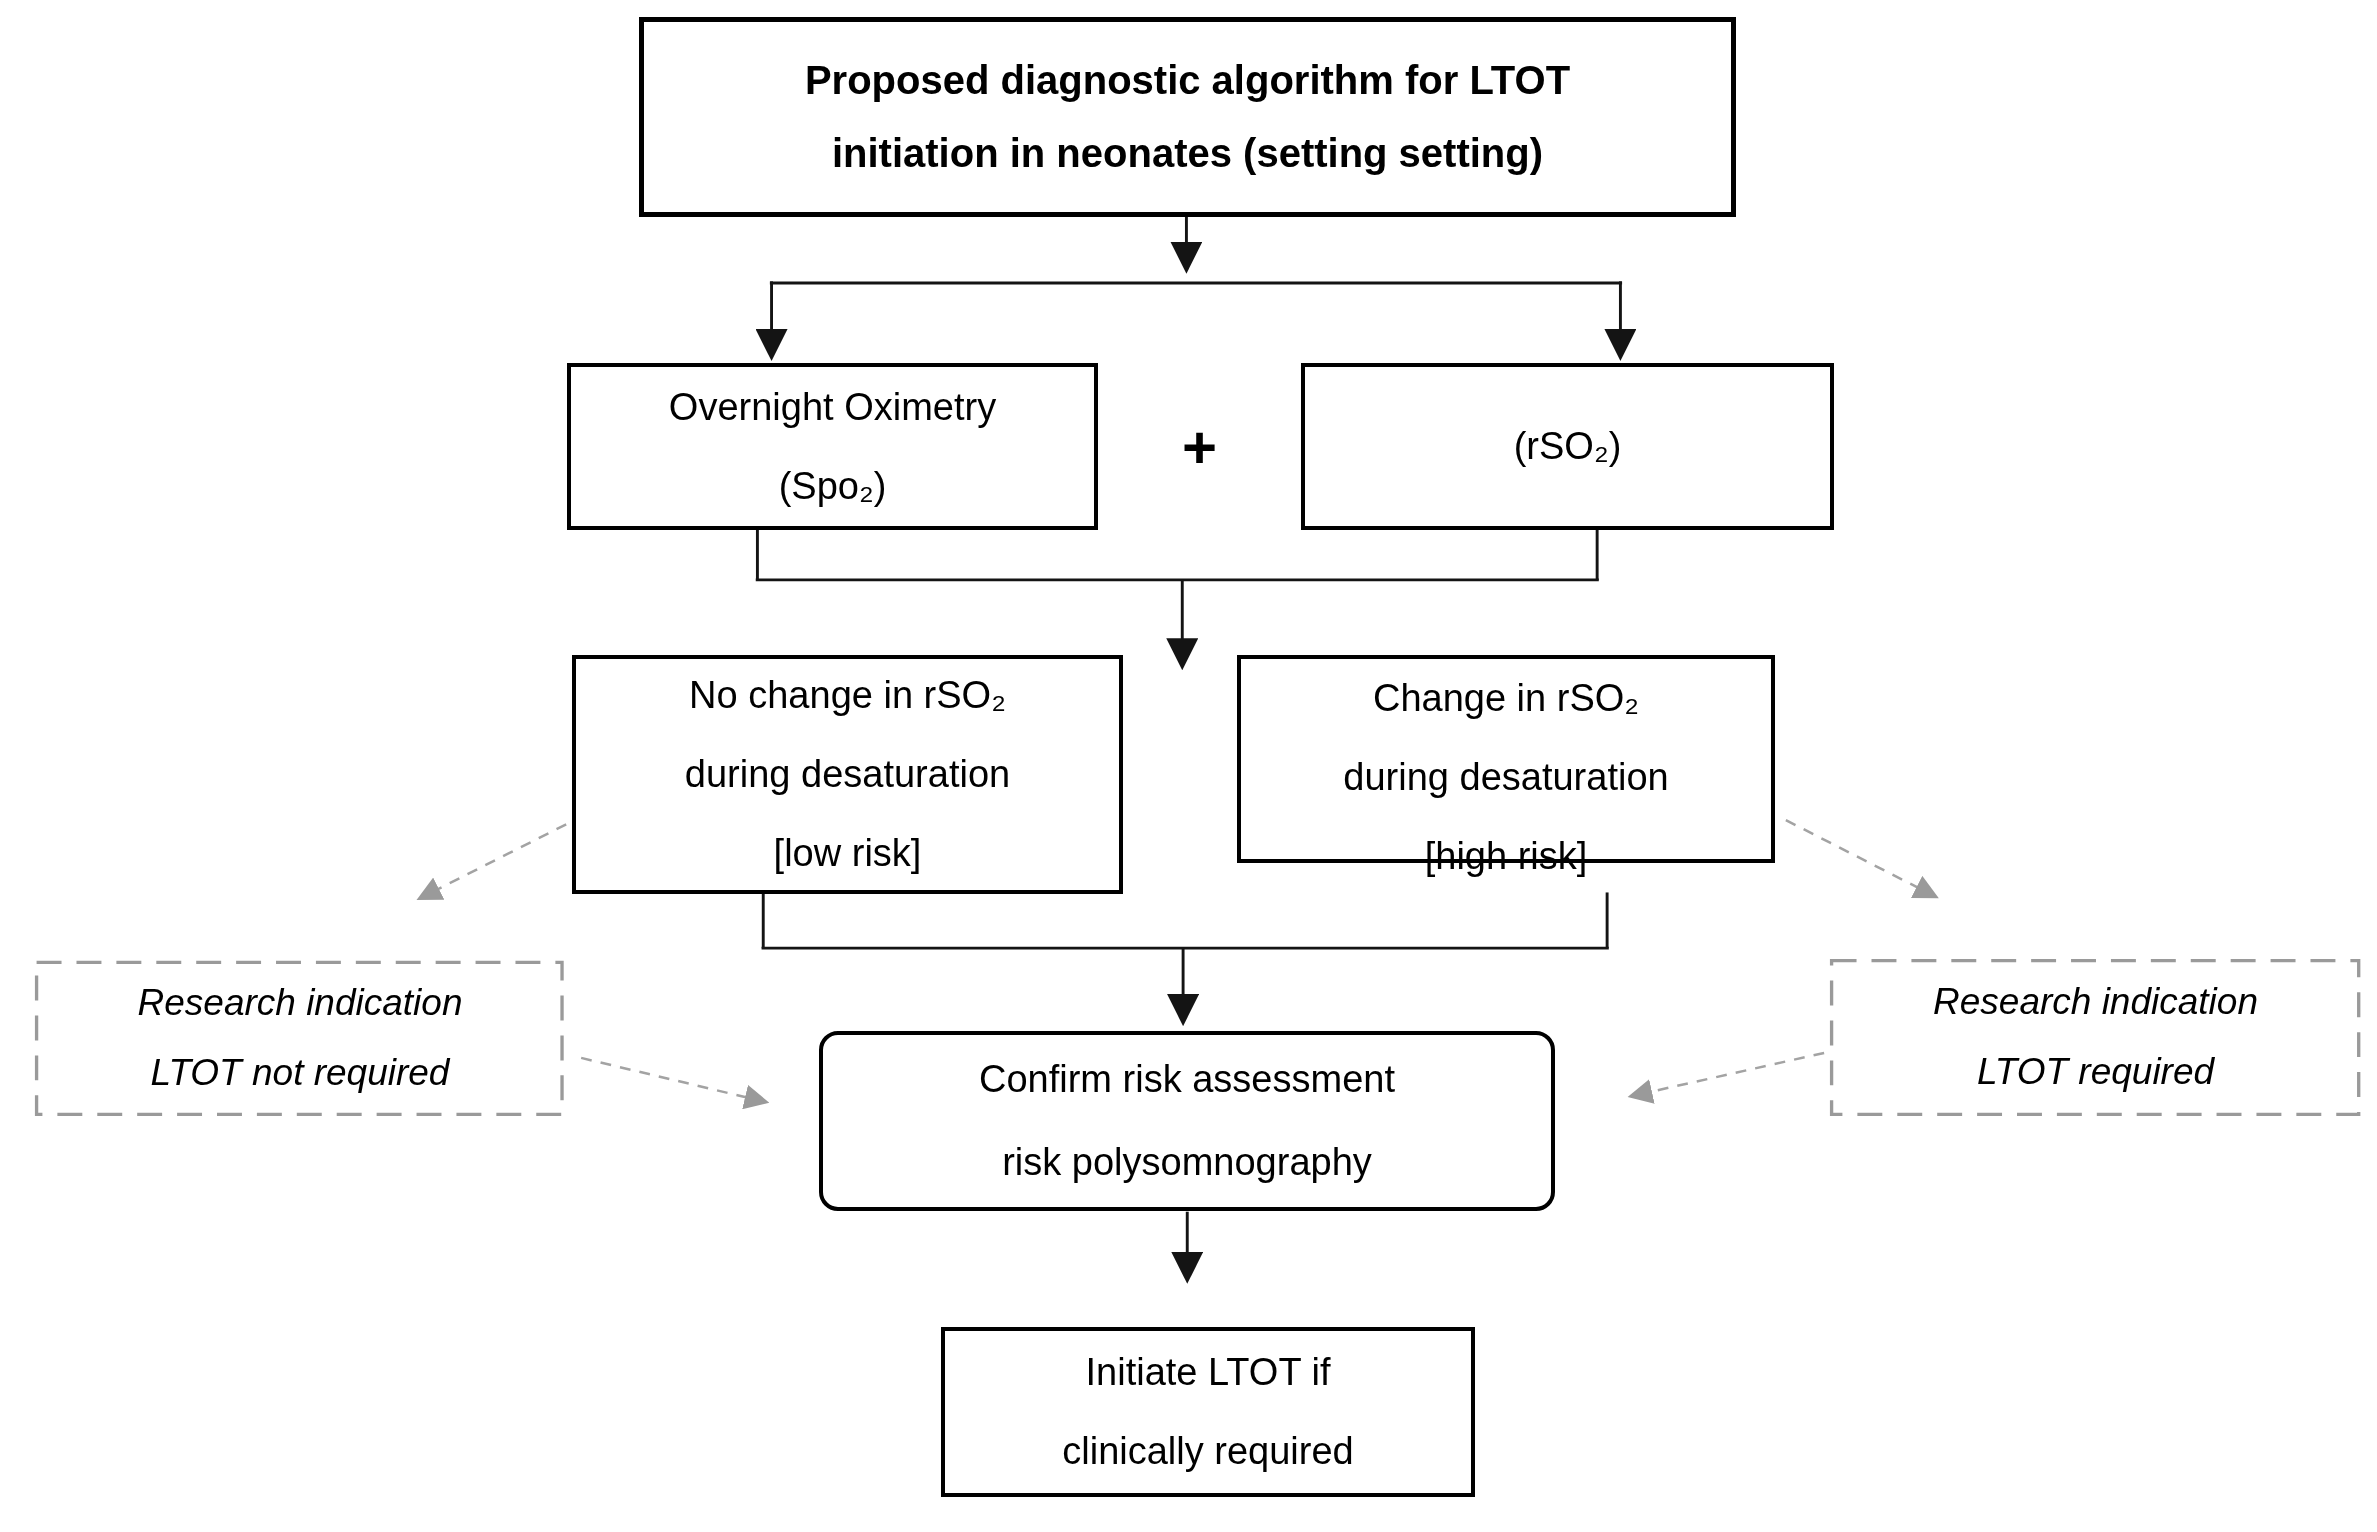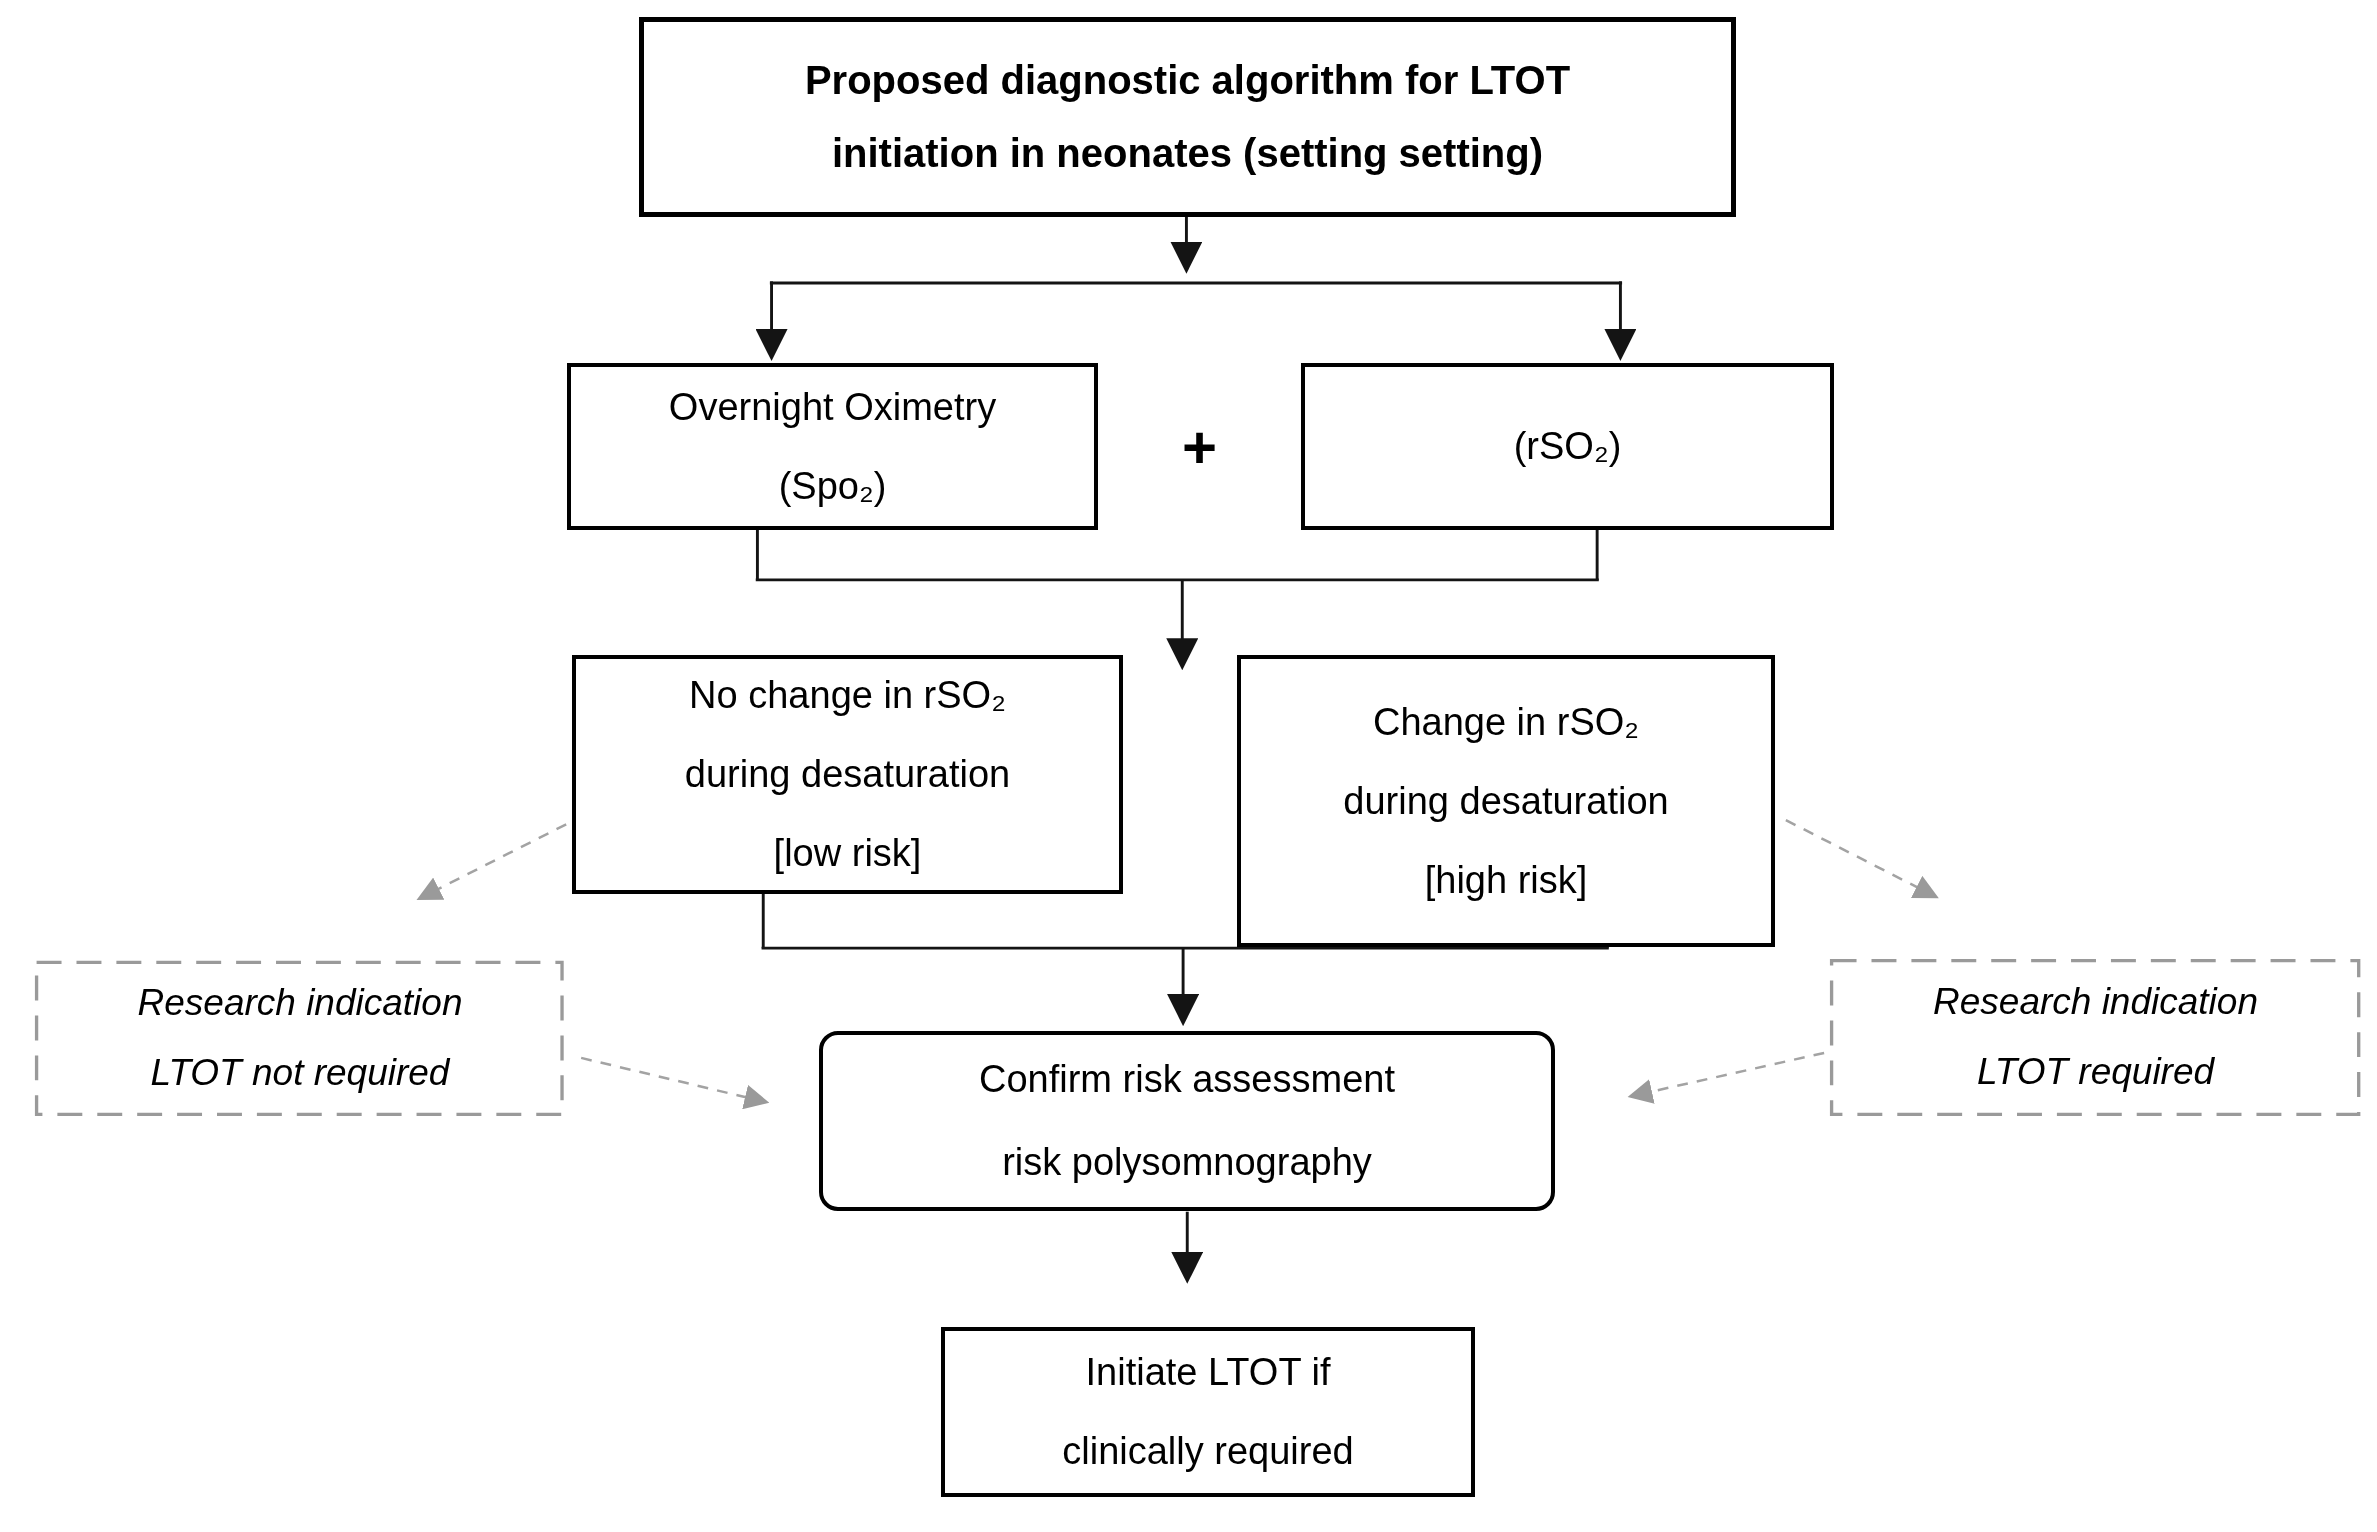--- a/index.html
+++ b/index.html
@@ -108,21 +108,21 @@
   <div class="box" style="left:1301px;top:363px;width:533px;height:167px;">
     <div>(rSO₂)</div>
   </div>
 
   <div class="box" style="left:572px;top:655px;width:551px;height:239px;">
     <div>No change in rSO₂</div>
     <div>during desaturation</div>
     <div>[low risk]</div>
   </div>
 
-  <div class="box" style="left:1237px;top:655px;width:538px;height:292px;">
+  <div class="box" style="left:1237px;top:655px;width:538px;height:208px;justify-content:space-between;">
     <div>Change in rSO₂</div>
     <div>during desaturation</div>
     <div>[high risk]</div>
   </div>
 
   <div class="dashedbox" style="left:37px;top:962px;width:526px;height:152px;">
     <div>Research indication</div>
     <div>LTOT not required</div>
   </div>
 

